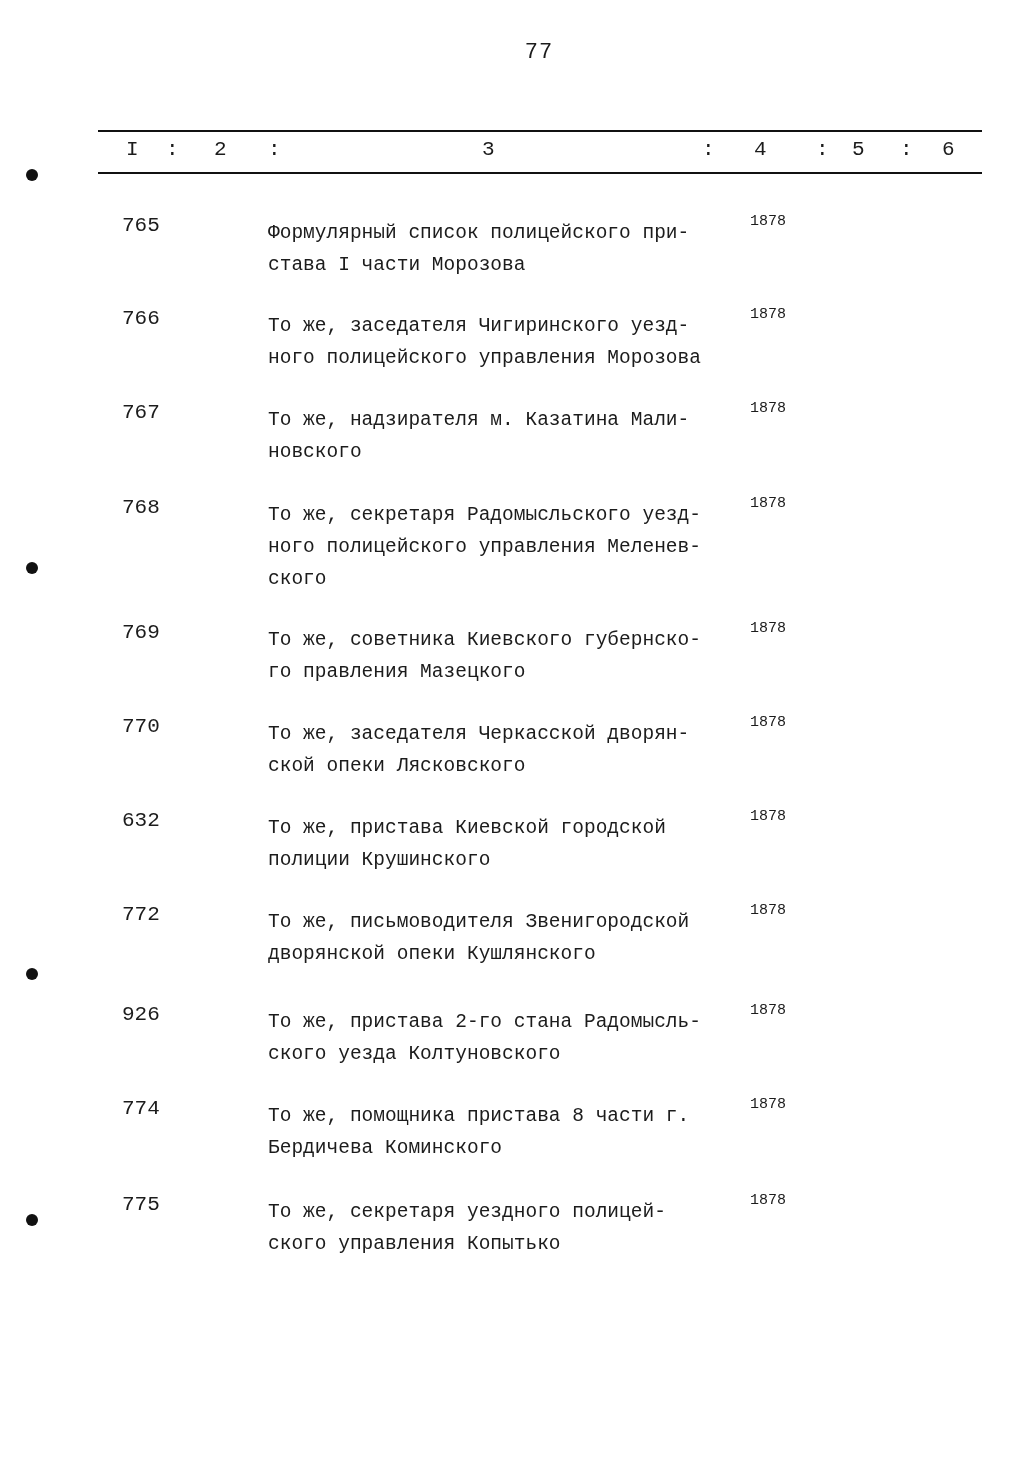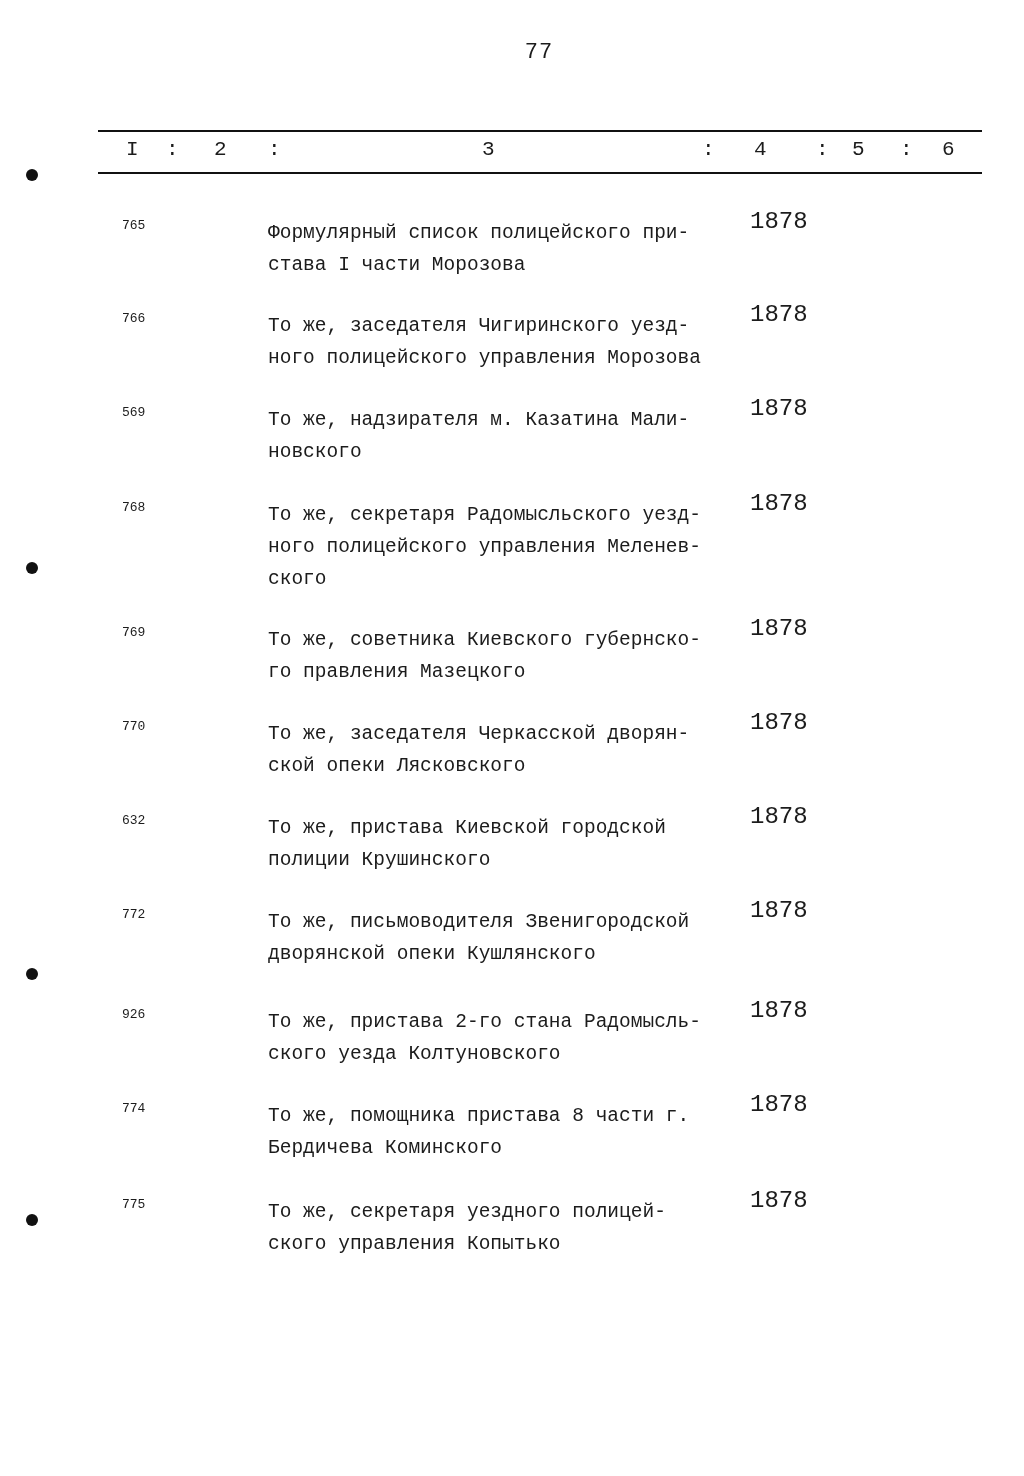--- a/index.html
+++ b/index.html
@@ -25,23 +25,23 @@
   }
   .header-row span { position: absolute; top: 0; }
   .punch {
     position: absolute; width: 12px; height: 12px; border-radius: 50%; background: #111;
   }
   .entry {
     position: absolute; left: 0; width: 1024px;
     font-family: "Liberation Mono", "DejaVu Sans Mono", monospace;
     font-size: 19.5px; line-height: 32px;
   }
-  .entry .num { position: absolute; left: 122px; top: 0; font-size: 13px; }
+  .entry .num { position: absolute; left: 122px; top: 0; font-size: 21px; }
   .entry .desc { position: absolute; left: 268px; top: 7px; width: 480px; white-space: pre-line; }
-  .entry .year { position: absolute; left: 750px; top: -4px; font-size: 24px; }
+  .entry .year { position: absolute; left: 750px; top: -4px; font-size: 15px; }
 </style>
 </head>
 <body>
 
 <div class="page-number">77</div>
 
 <div class="punch" style="left:26px; top:169px;"></div>
 <div class="punch" style="left:26px; top:562px;"></div>
 <div class="punch" style="left:26px; top:968px;"></div>
 <div class="punch" style="left:26px; top:1214px;"></div>
@@ -68,21 +68,21 @@
 става I части Морозова</span>
   <span class="year">1878</span>
 </div>
 <div class="entry" style="top:303px;">
   <span class="num">766</span>
   <span class="desc">То же, заседателя Чигиринского уезд-
 ного полицейского управления Морозова</span>
   <span class="year">1878</span>
 </div>
 <div class="entry" style="top:397px;">
-  <span class="num">569</span>
+  <span class="num">767</span>
   <span class="desc">То же, надзирателя м. Казатина Мали-
 новского</span>
   <span class="year">1878</span>
 </div>
 <div class="entry" style="top:492px;">
   <span class="num">768</span>
   <span class="desc">То же, секретаря Радомысльского уезд-
 ного полицейского управления Меленев-
 ского</span>
   <span class="year">1878</span>

